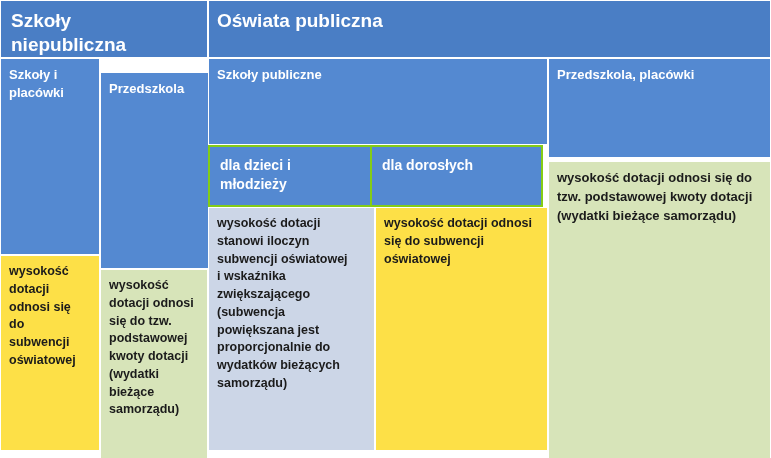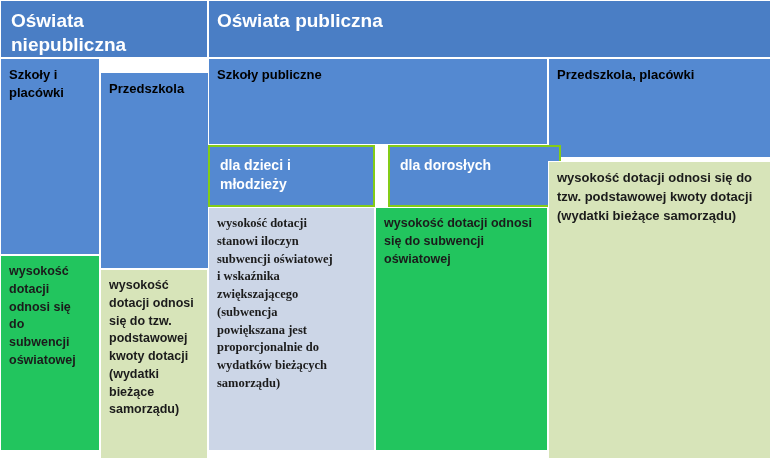--- a/index.html
+++ b/index.html
@@ -38,21 +38,21 @@
     font-size: 19px;
     line-height: 1.28;
   }
   
   .hdr-sub {
     background: #5489d1;
     border: 1px solid #ffffff;
     padding: 7px 8px 0 8px;
   }
   .hdr-sub .cell-text {
-    color: #000000;
+    color: #ffffff;
     font-size: 13px;
     line-height: 1.35;
   }
   
   .hdr-sub3 {
     background: #5489d1;
     border: 2px solid #84cc16;
     padding: 9px 10px 0 10px;
   }
   .hdr-sub3 .cell-text {
@@ -63,33 +63,33 @@
   
   .body-cell {
     border: 1px solid #ffffff;
     padding: 7px 8px 0 8px;
   }
   .body-cell .cell-text {
     color: #1b1b1b;
     font-size: 12.5px;
     line-height: 1.42;
   }
-  .fill-pink   { background: #22c55e; }
+  .fill-pink   { background: #fde047; }
   .fill-green  { background: #d7e4b9; margin-top: 14px; }
   .fill-steel  { background: #ccd6e7; }
 
   .wide .cell-text { font-size: 13px; line-height: 1.45; }
 </style>
 </head>
 <body>
 
 <div id="table-root">
 
   <div class="cell hdr-top" style="left:0px; top:0px; width:208px; height:58px;">
-    <span class="cell-text">Oświata
+    <span class="cell-text">Szkoły
 niepubliczna</span>
   </div>
 
   <div class="cell hdr-top" style="left:208px; top:0px; width:563px; height:58px;padding-left:8px;">
     <span class="cell-text">Oświata publiczna</span>
   </div>
 
   <div class="cell hdr-sub" style="left:0px; top:58px; width:100px; height:197px;">
     <span class="cell-text">Szkoły i
 placówki</span>
@@ -105,21 +105,21 @@
 
   <div class="cell hdr-sub" style="left:548px; top:58px; width:223px; height:100px;">
     <span class="cell-text">Przedszkola, placówki</span>
   </div>
 
   <div class="cell hdr-sub3" style="left:208px; top:145px; width:167px; height:62px;">
     <span class="cell-text">dla dzieci i
 młodzieży</span>
   </div>
 
-  <div class="cell hdr-sub3" style="left:388px; top:145px; width:173px; height:62px;">
+  <div class="cell hdr-sub3" style="left:370px; top:145px; width:173px; height:62px;">
     <span class="cell-text">dla dorosłych</span>
   </div>
 
   <div class="cell body-cell fill-pink" style="left:0px; top:255px; width:100px; height:196px;">
     <span class="cell-text">wysokość
 dotacji
 odnosi się
 do
 subwencji
 oświatowej</span>
@@ -129,21 +129,21 @@
     <span class="cell-text">wysokość
 dotacji odnosi
 się do tzw.
 podstawowej
 kwoty dotacji
 (wydatki
 bieżące
 samorządu)</span>
   </div>
 
-  <div class="cell body-cell fill-steel" style="left:208px; top:207px; width:167px; height:244px;font-family:Liberation Serif, serif;">
+  <div class="cell body-cell fill-steel" style="left:208px; top:207px; width:167px; height:244px;">
     <span class="cell-text">wysokość dotacji
 stanowi iloczyn
 subwencji oświatowej
 i wskaźnika
 zwiększającego
 (subwencja
 powiększana jest
 proporcjonalnie do
 wydatków bieżących
 samorządu)</span>

